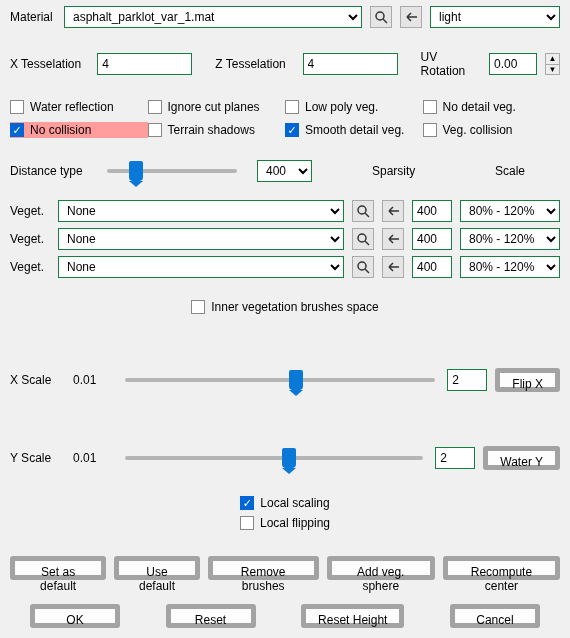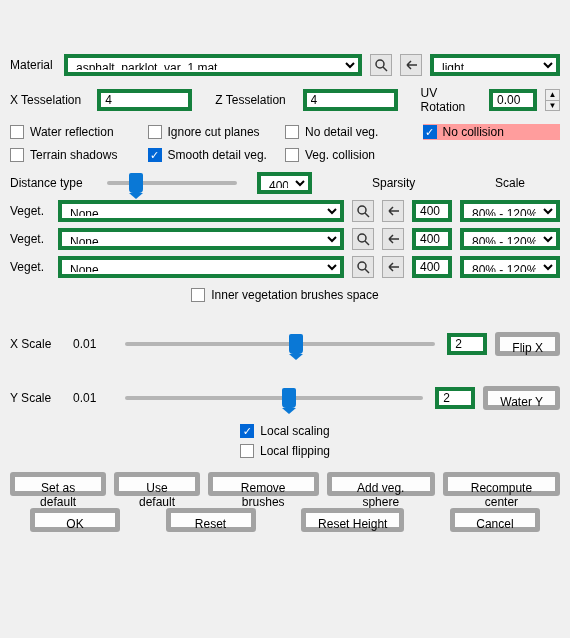--- a/index.html
+++ b/index.html
@@ -1,23 +1,23 @@
 <!DOCTYPE html>
 <html><head>
 <meta charset="utf-8">
 <style>
   * { box-sizing: border-box; font-family: "Segoe UI", Tahoma, sans-serif; font-size: 12px; }
   body { margin: 0; background: #fff; }
   .window { width: 570px; height: 638px; background: #f0f0f0; display: flex; flex-direction: column; }
   .titlebar { background: #fff; padding: 6px 10px; font-size: 12px; }
-  .content { padding: 6px 10px 10px; flex: 1; display: flex; flex-direction: column; gap: 10px; margin-top: 48px; }
+  .content { padding: 6px 10px 10px; flex: 1; display: flex; flex-direction: column; gap: 22px; }
   .row { display: flex; align-items: center; gap: 8px; }
   .label { font-size: 12px; }
   select, input[type="text"] {
-    background: #fff; border: 4px solid #15803d; padding: 2px 4px; height: 22px;
+    background: #fff; border: 1px solid #15803d; padding: 2px 4px; height: 22px;
     font-size: 12px;
   }
   select { padding-right: 4px; }
   input[type="text"] { }
   .btn-icon {
     width: 22px; height: 22px; display: inline-flex; align-items: center; justify-content: center;
     background: #e5e5e5; border: 1px solid #aaa; cursor: pointer;
   }
   .btn-icon.search { padding: 0; }
   .btn {
@@ -93,20 +93,24 @@
       <span class="chkwrap">
           <span class="chk"></span>
           <span>Water reflection</span>
         </span>
       <span class="chkwrap">
           <span class="chk"></span>
           <span>Ignore cut planes</span>
         </span>
       <span class="chkwrap">
           <span class="chk"></span>
+          <span>Low poly veg.</span>
+        </span>
+      <span class="chkwrap">
+          <span class="chk"></span>
           <span>No detail veg.</span>
         </span>
       <span class="chkwrap hl">
           <span class="chk checked"></span>
           <span>No collision</span>
         </span>
       <span class="chkwrap">
           <span class="chk"></span>
           <span>Terrain shadows</span>
         </span>

